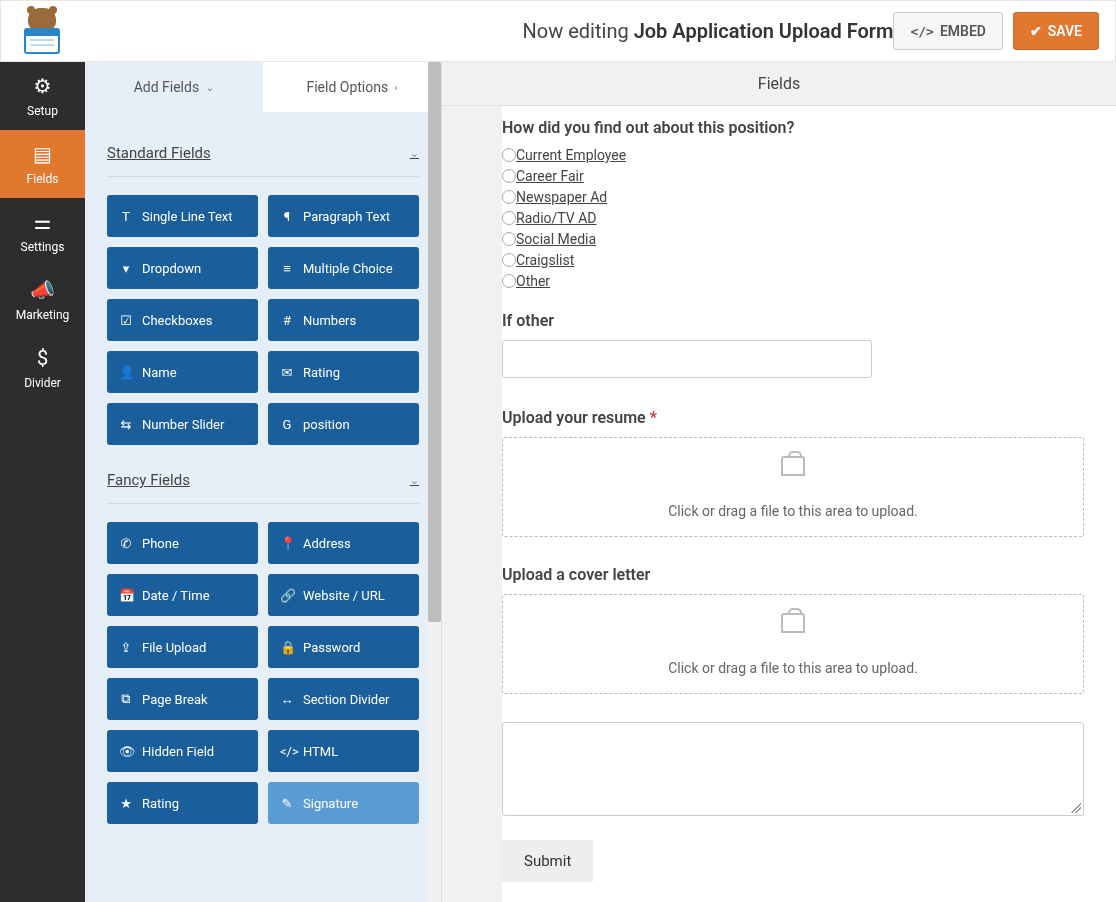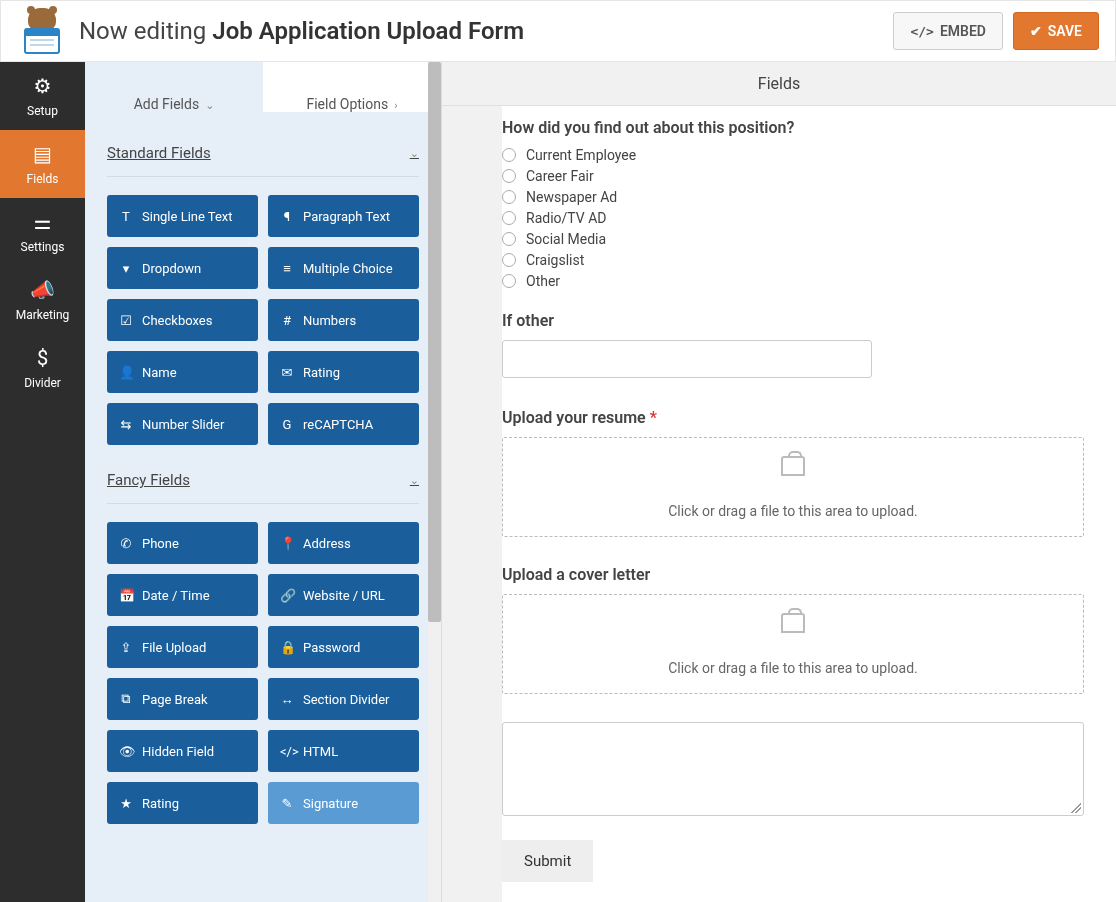--- a/index.html
+++ b/index.html
@@ -5,52 +5,52 @@
 * { margin:0; padding:0; box-sizing:border-box; font-family:-apple-system,BlinkMacSystemFont,"Segoe UI",Roboto,sans-serif; }
 body { width:1116px; height:902px; background:#fff; overflow:hidden; }
 .topbar { height:62px; border:1px solid #e5e5e5; display:flex; align-items:center; padding:0 16px; }
 .logo { width:50px; height:46px; margin-right:12px; position:relative; }
 .bear-head{width:28px;height:22px;background:#9b6a3b;border-radius:12px 12px 8px 8px;position:absolute;top:0;left:11px;}
 .bear-ear{width:8px;height:8px;background:#9b6a3b;border-radius:50%;position:absolute;top:-2px;}
 .bear-ear.l{left:-1px;} .bear-ear.r{right:-1px;}
 .form-card{width:36px;height:26px;background:#fff;border:2px solid #2a84c5;border-radius:3px;position:absolute;bottom:0;left:7px;}
 .card-top{height:6px;background:#2a84c5;}
 .card-line{height:2px;background:#c0d8ea;margin:3px 4px 0;}
-.title-wrap{flex:1;text-align:left;color:#444;font-size:24px;}
+.title-wrap{flex:1;text-align:right;color:#444;font-size:20px;}
 .title-wrap strong{font-weight:600;color:#333;}
 .btn{height:38px;padding:0 16px;border-radius:3px;font-size:14px;font-weight:600;cursor:pointer;display:inline-flex;align-items:center;gap:6px;}
 .btn-embed{background:#f7f7f7;border:1px solid #ccc;color:#555;margin-right:10px;}
 .btn-save{background:#e27730;border:1px solid #d2691e;color:#fff;}
 .code-icon{font-family:monospace;font-size:13px;}
 .main{display:flex;height:840px;}
 .leftnav{width:85px;background:#2d2d2d;display:flex;flex-direction:column;}
 .nav-item{height:68px;display:flex;flex-direction:column;align-items:center;justify-content:center;gap:6px;color:#fff;font-size:12px;cursor:pointer;}
 .nav-item.active{background:#e27730;}
 .nav-icon{font-size:20px;}
 .panel{width:357px;background:#e6eff8;display:flex;flex-direction:column;position:relative;border-right:1px solid #ddd;}
 .tabs{height:50px;display:flex;background:#e6eff8;}
-.tab{flex:1;display:flex;align-items:flex-end;justify-content:center;gap:6px;font-size:14px;color:#555;cursor:pointer;}
+.tab{flex:1;display:flex;align-items:center;justify-content:center;gap:6px;font-size:14px;color:#555;cursor:pointer;}
 .tab.active{background:#fff;}
 .panel-body{flex:1;overflow-y:auto;padding:18px 22px;}
 .section-head{display:flex;justify-content:space-between;align-items:center;padding:14px 0;border-bottom:1px solid #cfdce8;color:#444;font-size:15px;cursor:pointer;margin-bottom:18px;text-decoration:underline;}
 .section-head:not(:first-child){margin-top:12px;gap:17px;}
 .chev{color:#888;font-size:11px;}
 .field-grid{display:grid;grid-template-columns:1fr 1fr;gap:10px;}
 .field-btn{height:42px;background:#1a5f9c;color:#fff;border:none;border-radius:3px;display:flex;align-items:center;gap:9px;padding:0 12px;font-size:13px;cursor:pointer;}
 .field-btn.disabled{background:#5a9bd4;}
 .f-icon{width:14px;text-align:center;font-size:13px;}
 .scroll-track{width:13px;background:#f0f0f0;position:absolute;right:0;top:0;bottom:0;}
 .scroll-thumb{width:13px;background:#bdbdbd;position:absolute;right:0;top:0;height:560px;border-radius:2px;}
 .preview-wrap{flex:1;display:flex;flex-direction:column;background:#f1f1f1;}
 .preview-head{height:44px;background:#f1f1f1;display:flex;align-items:center;justify-content:center;color:#444;font-size:16px;border-bottom:1px solid #e0e0e0;}
 .preview-body{flex:1;background:#fff;margin:0 0 0 60px;padding:12px 32px 24px 0;overflow-y:auto;}
 .q-label{font-size:16px;font-weight:600;color:#444;margin-bottom:10px;}
 .req{color:#d63638;}
 .radio-list{display:flex;flex-direction:column;gap:5px;margin-bottom:22px;}
-.radio-row{display:flex;align-items:center;gap:10px;font-size:14px;color:#444;}
+.radio-row{display:flex;align-items:center;font-size:14px;color:#444;text-decoration:underline;}
 .radio-circle{width:14px;height:14px;border:1px solid #aaa;border-radius:50%;}
 .text-input{width:370px;height:38px;border:1px solid #ccc;border-radius:3px;margin-bottom:24px;}
 .upload-box{border:1px dashed #bbb;border-radius:2px;height:100px;display:flex;flex-direction:column;align-items:center;justify-content:center;gap:27px;margin-bottom:28px;color:#888;}
 .upload-icon{width:24px;height:20px;border:2px solid #bbb;border-radius:3px 3px 0 0;position:relative;}
 .upload-icon::before{content:"";position:absolute;top:-7px;left:5px;width:10px;height:5px;border:2px solid #bbb;border-bottom:none;border-radius:5px 5px 0 0;}
 .upload-text{font-size:14px;color:#666;}
 .textarea{width:100%;height:94px;border:1px solid #ccc;border-radius:3px;margin-bottom:24px;resize:none;position:relative;}
 .resize-grip{position:absolute;right:2px;bottom:2px;width:10px;height:10px;background:linear-gradient(135deg,transparent 50%,#999 50%,#999 60%,transparent 60%,transparent 70%,#999 70%,#999 80%,transparent 80%);}
 .submit-btn{padding:12px 22px;background:#eee;border:none;font-size:15px;color:#333;cursor:pointer;}
 .form-block{margin-bottom:6px;}
@@ -155,21 +155,21 @@
           <button class="field-btn">
             <span class="f-icon">✉</span>
             <span>Rating</span>
           </button>
           <button class="field-btn">
             <span class="f-icon">⇆</span>
             <span>Number Slider</span>
           </button>
           <button class="field-btn">
             <span class="f-icon">G</span>
-            <span>reCAPTCHA</span>
+            <span>position</span>
           </button>
         </div>
 
       <div class="section-head">
         <span>Fancy Fields</span>
         <span class="chev">⌄</span>
       </div>
       <div class="field-grid" id="grid-fancy">
           <button class="field-btn">
             <span class="f-icon">✆</span>

